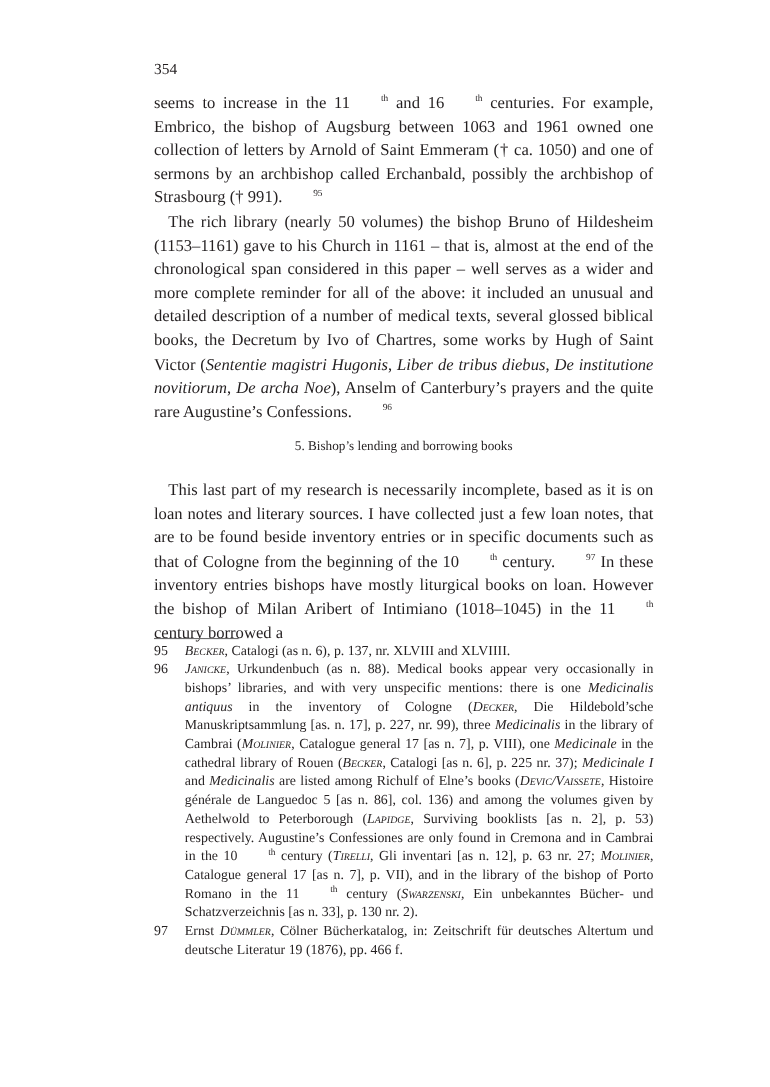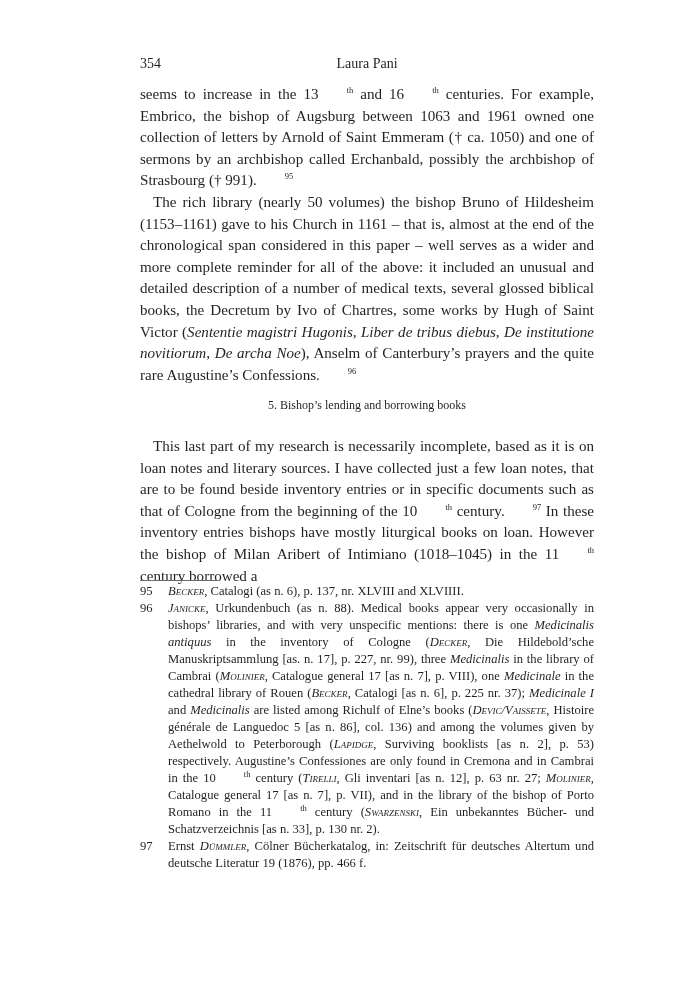--- a/index.html
+++ b/index.html
@@ -23,25 +23,24 @@
   .sc { font-variant:small-caps;font-style:italic; }
   i { font-style:italic; }
 </style>
 </head>
 <body>
 
 <div class="page">
 
   <div class="running-head">
     <span class="page-number">354</span>
-    <span class="running-author">Laura Pani</span>
   </div>
 
   <div class="body-text">
-    <p><span>seems to increase in the 13</span><sup>th</sup><span> and 16</span><sup>th</sup><span> centuries. For example, Embrico, the bishop of Augsburg between 1063 and 1961 owned one collection of letters by Arnold of Saint Emmeram († ca. 1050) and one of sermons by an archbishop called Erchanbald, possibly the archbishop of Strasbourg († 991).</span><sup>95</sup></p>
+    <p><span>seems to increase in the 11</span><sup>th</sup><span> and 16</span><sup>th</sup><span> centuries. For example, Embrico, the bishop of Augsburg between 1063 and 1961 owned one collection of letters by Arnold of Saint Emmeram († ca. 1050) and one of sermons by an archbishop called Erchanbald, possibly the archbishop of Strasbourg († 991).</span><sup>95</sup></p>
     <p class="indent"><span>The rich library (nearly 50 volumes) the bishop Bruno of Hildesheim (1153–1161) gave to his Church in 1161 – that is, almost at the end of the chronological span considered in this paper – well serves as a wider and more complete reminder for all of the above: it included an unusual and detailed description of a number of medical texts, several glossed biblical books, the Decretum by Ivo of Chartres, some works by Hugh of Saint Victor (</span><i>Sententie magistri Hugonis</i><span>, </span><i>Liber de tribus diebus</i><span>, </span><i>De institutione novitiorum</i><span>, </span><i>De archa Noe</i><span>), Anselm of Canterbury’s prayers and the quite rare Augustine’s Confessions.</span><sup>96</sup></p>
   </div>
 
   <div class="heading">5. Bishop’s lending and borrowing books</div>
 
   <div class="section2">
     <p><span>This last part of my research is necessarily incomplete, based as it is on loan notes and literary sources. I have collected just a few loan notes, that are to be found beside inventory entries or in specific documents such as that of Cologne from the beginning of the 10</span><sup>th</sup><span> century.</span><sup>97</sup><span> In these inventory entries bishops have mostly liturgical books on loan. However the bishop of Milan Aribert of Intimiano (1018–1045) in the 11</span><sup>th</sup><span> century borrowed a</span></p>
   </div>
 
   <div class="rule"></div>

